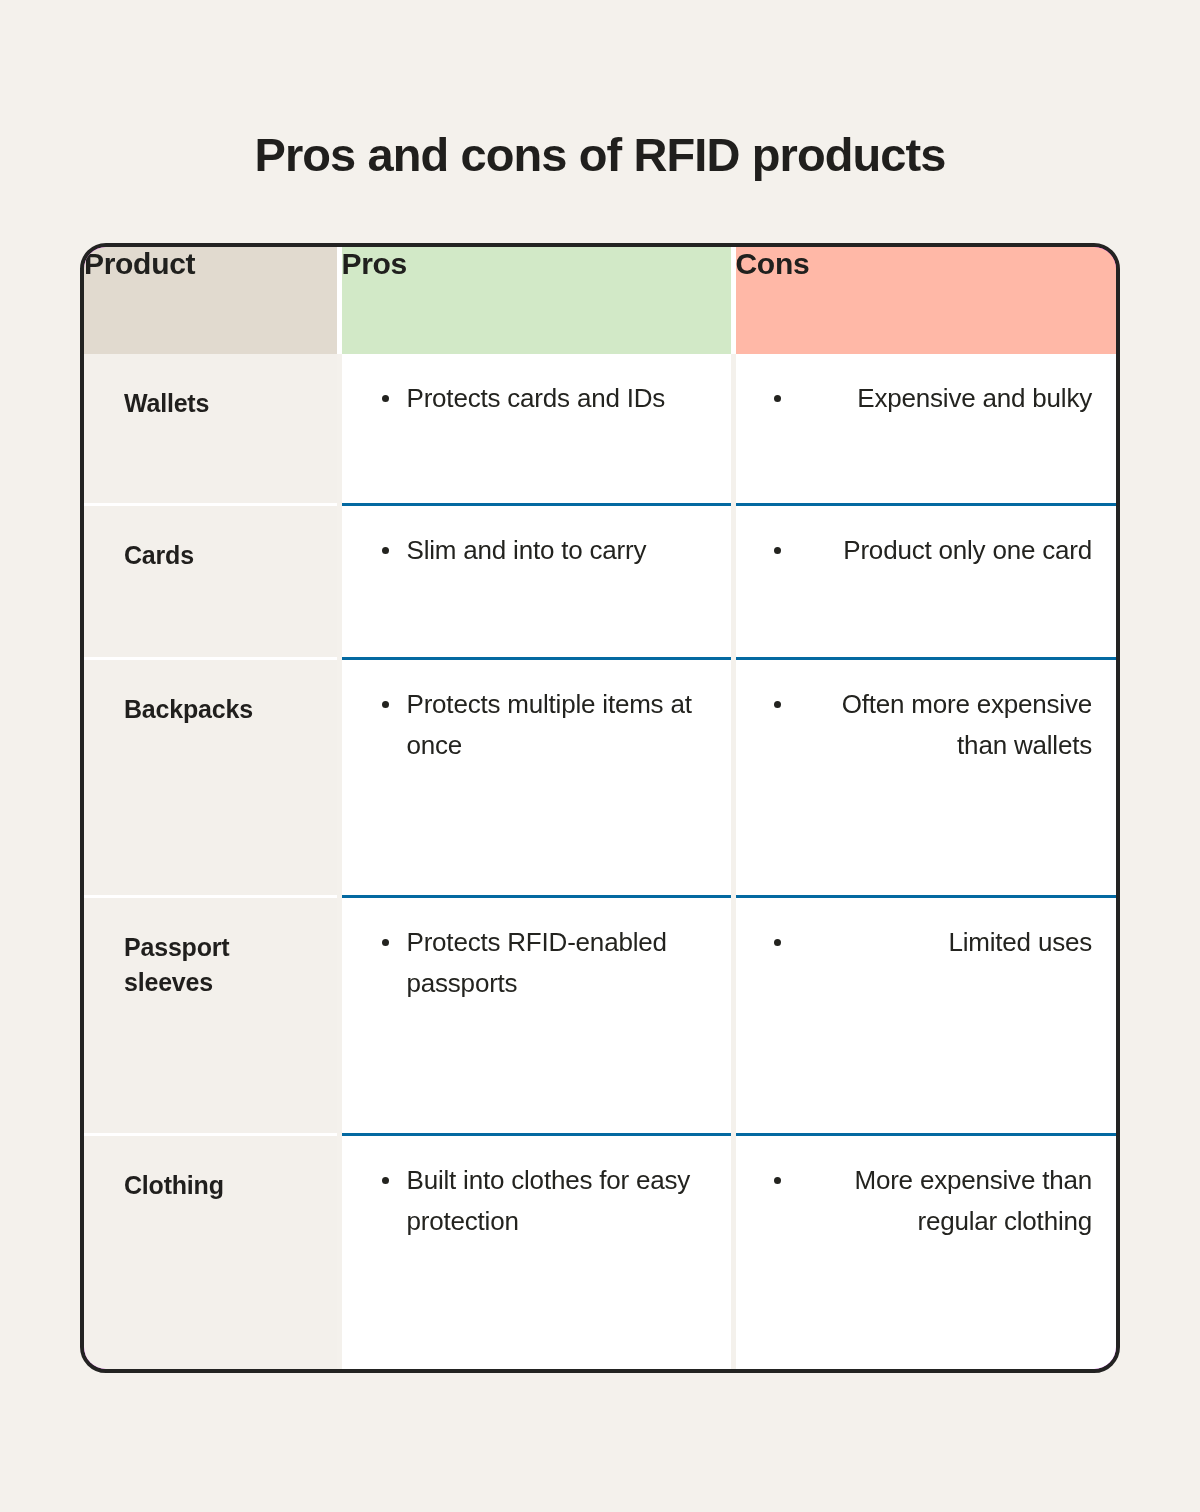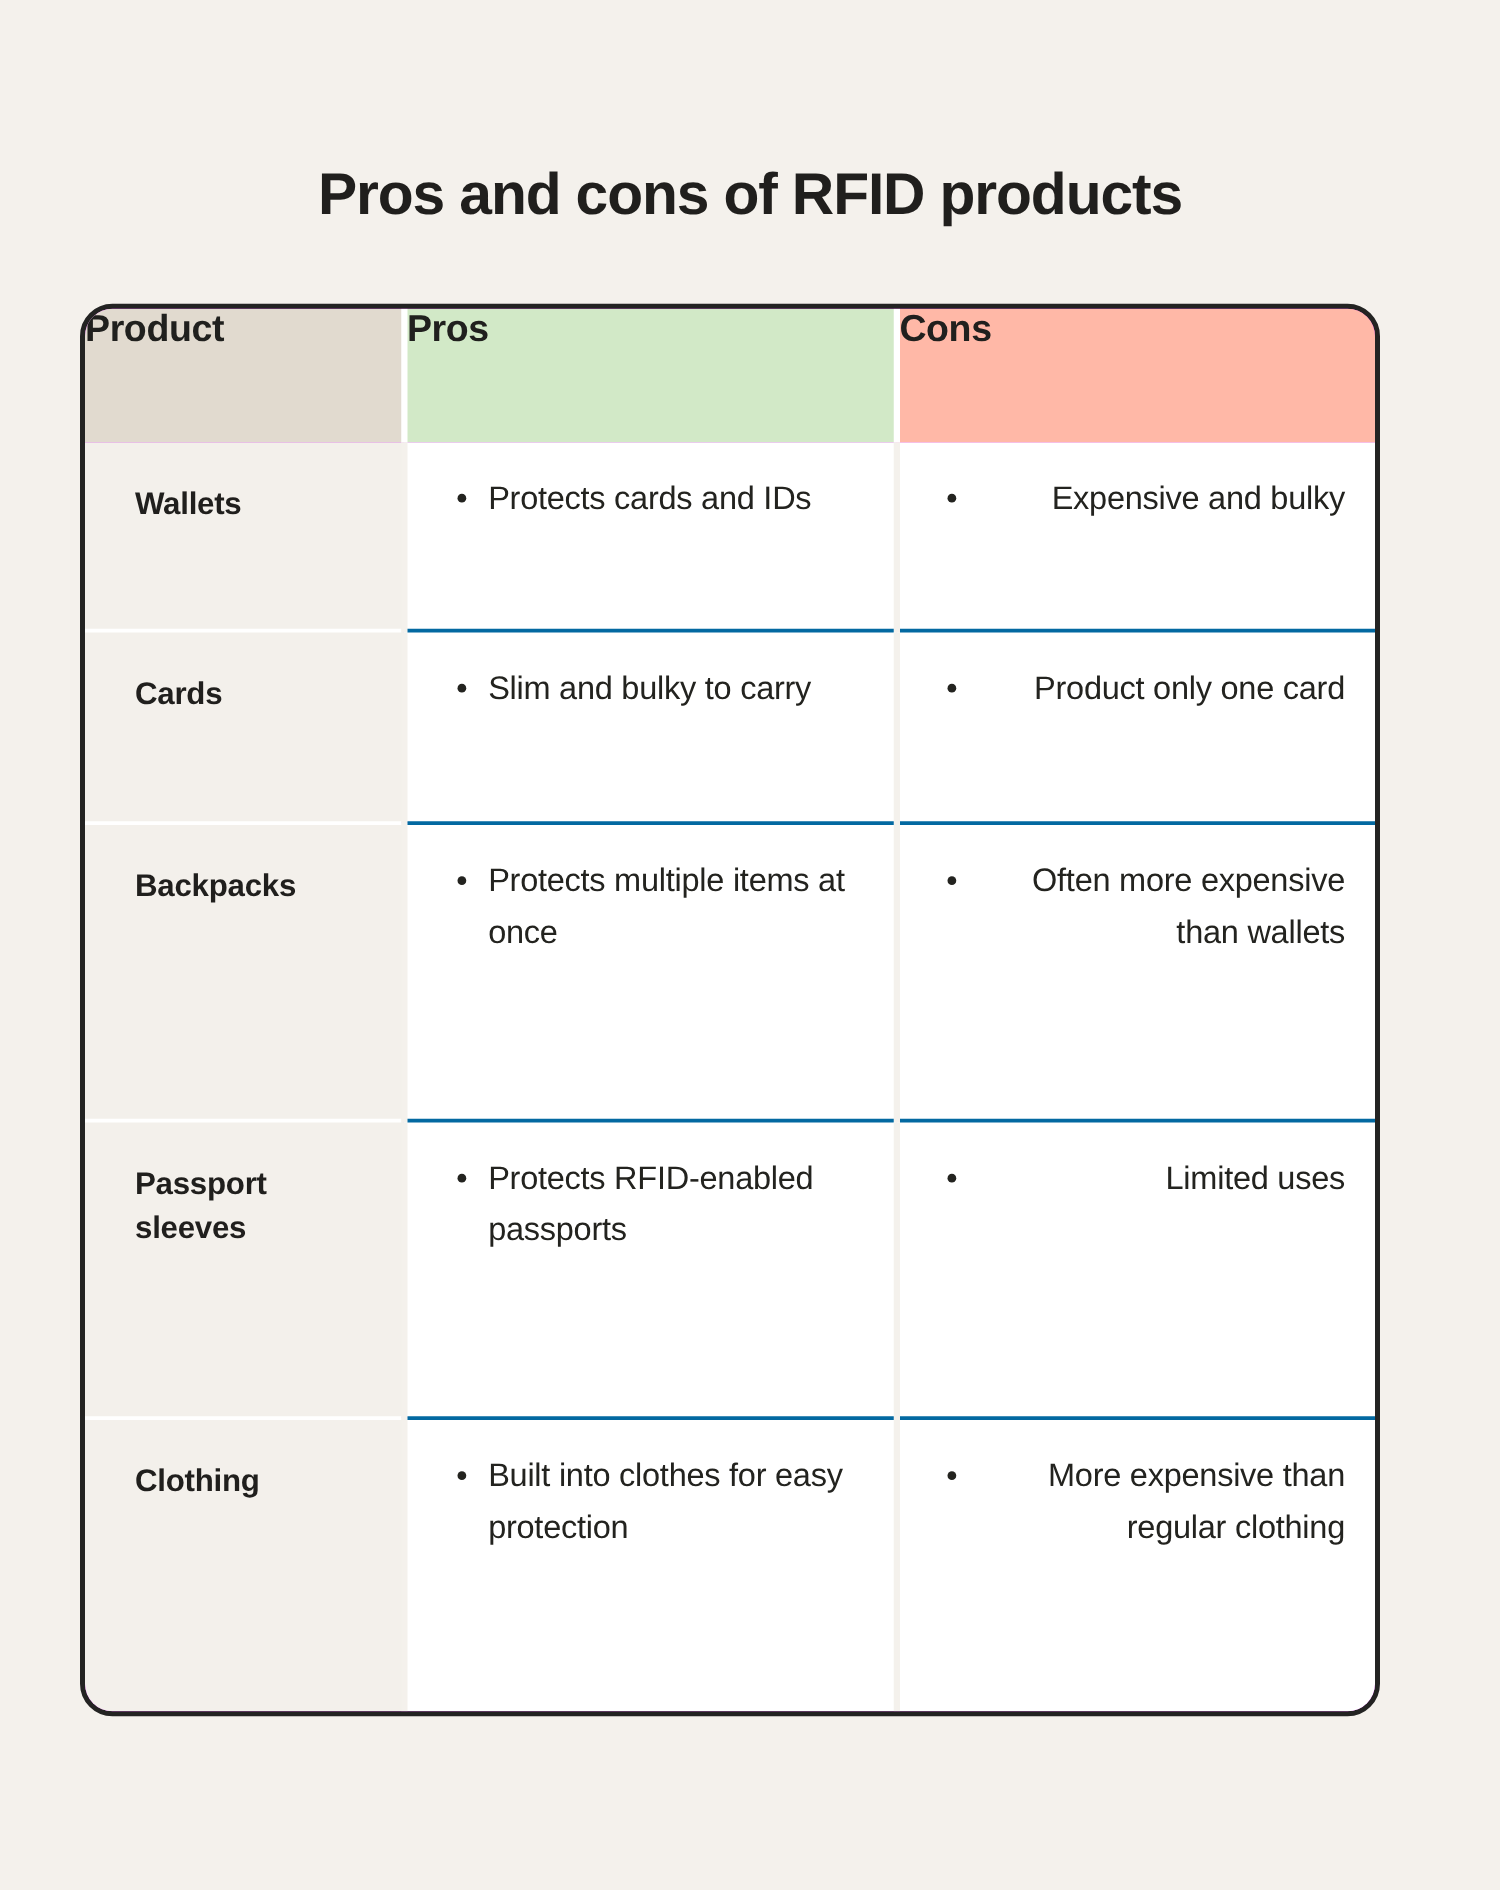--- a/index.html
+++ b/index.html
@@ -30,21 +30,21 @@
     text-align: center;
     font-size: 47px;
     font-weight: bold;
     letter-spacing: -0.9px;
     color: #201f1d;
     line-height: 1.1;
   }
 
   .table-wrap {
     position: absolute;
-    left: 64px;
+    left: 80px;
     top: 243px;
     width: 1040px;
     height: 1130px;
     border: 4px solid #232322;
     border-radius: 26px;
     overflow: hidden;
     box-sizing: border-box;
     background: #d946ef;
   }
 
@@ -169,21 +169,21 @@
             <ul class="bullets">
               <li>Expensive and bulky</li>
             </ul>
           </td>
         </tr>
 
         <tr>
           <td class="product-cell">Cards</td>
           <td class="bullet-cell pros">
             <ul class="bullets">
-              <li>Slim and bulky to carry</li>
+              <li>Slim and into to carry</li>
             </ul>
           </td>
           <td class="bullet-cell cons">
             <ul class="bullets">
               <li>Product only one card</li>
             </ul>
           </td>
         </tr>
 
         <tr>

